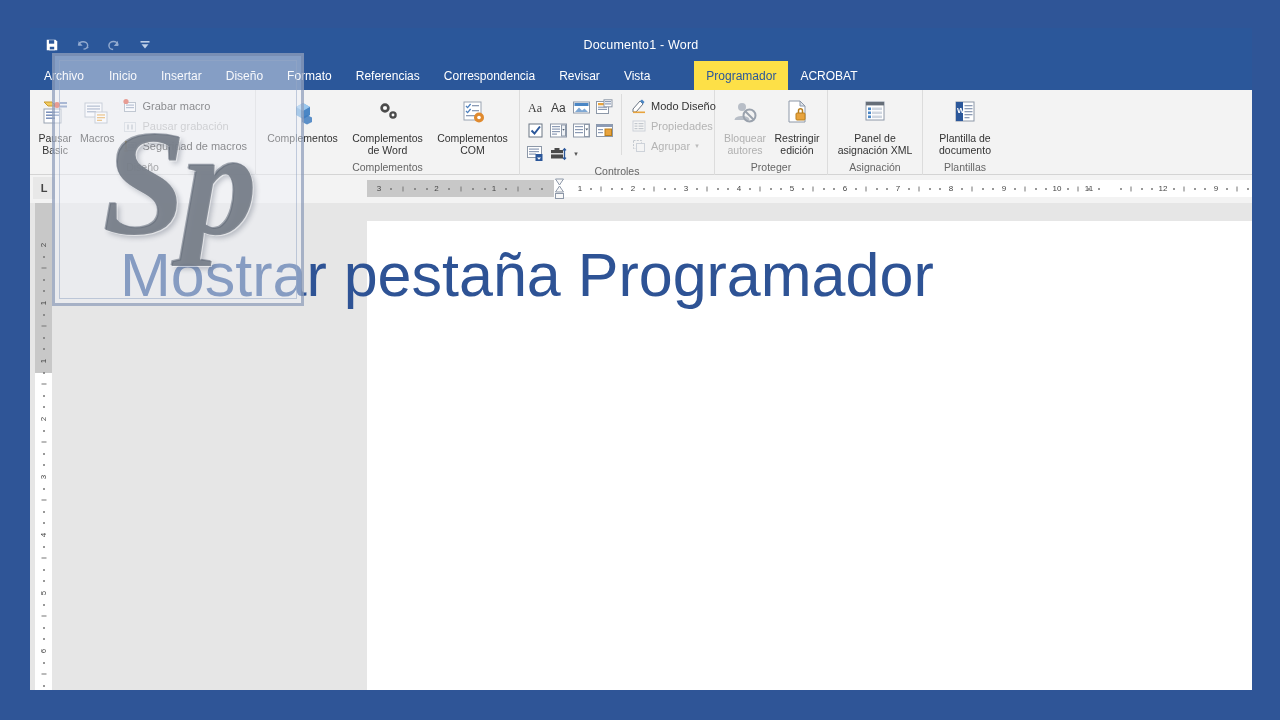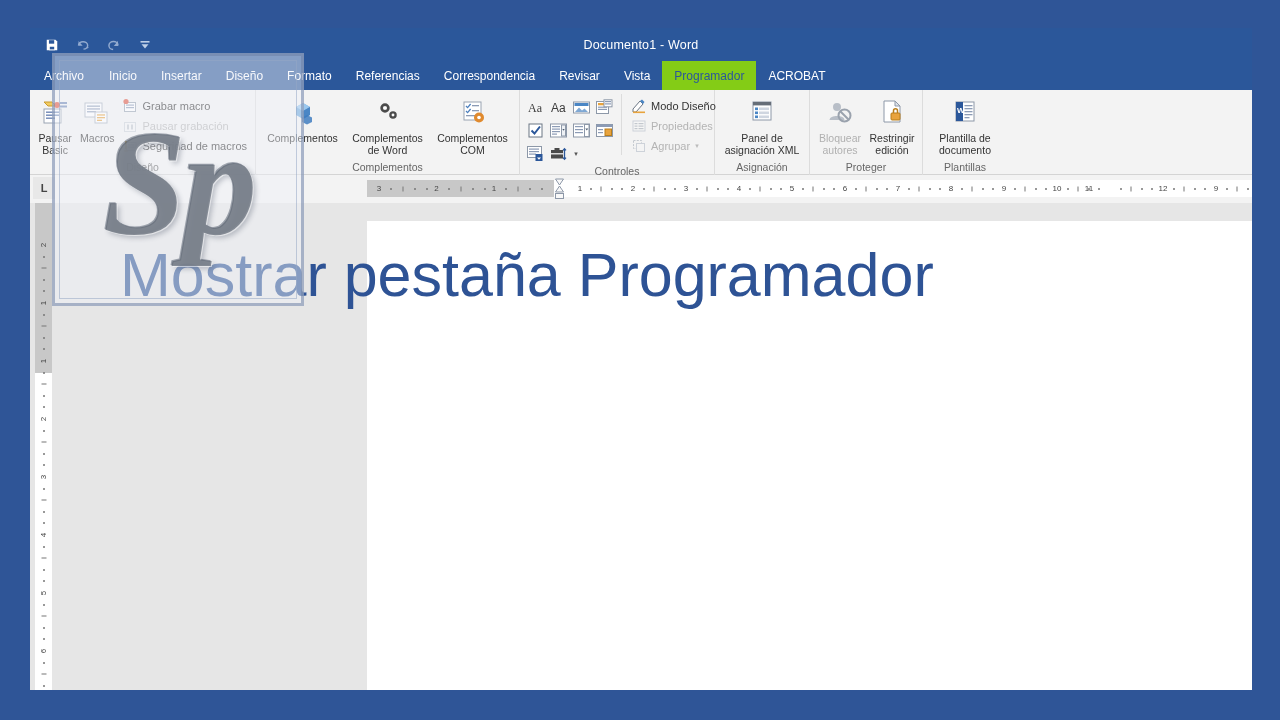--- a/index.html
+++ b/index.html
@@ -60,22 +60,23 @@
     position: absolute; left: 0; top: 0; height: 29px;
     display: flex; align-items: stretch;
   }
   .tab {
     display: flex; align-items: center;
     padding: 0 12px;
     color: #ffffff; font-size: 12px;
     white-space: nowrap;
   }
   .tab.active {
-    background: #84cc16;
+    background: #fde047;
     color: #2b579a;
+    margin-left: 32px;
   }
   .tab.first { padding-left: 14px; padding-right: 13px; }
   #tellme {
     display: flex; align-items: center; gap: 6px;
     padding: 0 10px 0 14px;
     color: #dce6f5; font-size: 12px; white-space: nowrap;
   }
   #tellme .bulb { font-size: 13px; line-height: 1; color: #ffffff; }
   #tellme .tm-text { font-style: italic; }
 
@@ -581,70 +582,70 @@
                   </svg>
                 </span>
                 <span>Agrupar</span>
                 <span class="caret disabled">▾</span>
               </div>
             </div>
           </div>
           <div class="rgroup-label">Controles</div>
         </div>
 
+        <div class="rgroup" style="width:113px">
+          <div class="rgroup-body" style="justify-content:center">
+            <div class="bigbtn disabled">
+              <span class="bigicon">
+                <svg width="30" height="30" viewBox="0 0 30 30">
+                  <circle cx="12" cy="9" r="4" fill="#b8bec7"></circle>
+                  <path d="M4.5 22 C4.5 16.5 19.5 16.5 19.5 22 Z" fill="#b8bec7"></path>
+                  <circle cx="19.5" cy="17.5" r="6" fill="none" stroke="#9aa2ad" stroke-width="2"></circle>
+                  <line x1="15.5" y1="13.5" x2="23.5" y2="21.5" stroke="#9aa2ad" stroke-width="2"></line>
+                </svg>
+              </span>
+              <span>Bloquear</span>
+              <span>autores</span>
+            </div>
+            <div class="bigbtn">
+              <span class="bigicon">
+                <svg width="30" height="30" viewBox="0 0 30 30">
+                  <path d="M7 3 L18 3 L23 8 L23 24 L7 24 Z" fill="#ffffff" stroke="#8d98a8"></path>
+                  <path d="M18 3 L18 8 L23 8 Z" fill="#dde3eb" stroke="#8d98a8"></path>
+                  <rect x="14" y="15" width="9" height="7" rx="1" fill="#e8a33d" stroke="#b97e1c"></rect>
+                  <path d="M16.5 15 v-2.2 a2 2 0 0 1 4 0 V15" fill="none" stroke="#b97e1c" stroke-width="1.5"></path>
+                </svg>
+              </span>
+              <span>Restringir</span>
+              <span>edición</span>
+            </div>
+          </div>
+          <div class="rgroup-label">Proteger</div>
+        </div>
+
         <div class="rgroup" style="width:95px">
           <div class="rgroup-body" style="justify-content:center">
             <div class="bigbtn xwide">
               <span class="bigicon">
                 <svg width="30" height="30" viewBox="0 0 30 30">
                   <rect x="6" y="4" width="18" height="18" fill="#ffffff" stroke="#8d98a8"></rect>
                   <rect x="6" y="4" width="18" height="3.4" fill="#666e78"></rect>
                   <rect x="8" y="9.5" width="3" height="2.6" fill="#4a86c5"></rect>
                   <rect x="12" y="9.5" width="10" height="2.6" fill="#cfd6e0"></rect>
                   <rect x="8" y="13.5" width="3" height="2.6" fill="#4a86c5"></rect>
                   <rect x="12" y="13.5" width="10" height="2.6" fill="#cfd6e0"></rect>
                   <rect x="8" y="17.5" width="3" height="2.6" fill="#4a86c5"></rect>
                   <rect x="12" y="17.5" width="10" height="2.6" fill="#cfd6e0"></rect>
                 </svg>
               </span>
               <span>Panel de</span>
               <span>asignación XML</span>
             </div>
           </div>
           <div class="rgroup-label">Asignación</div>
-        </div>
-
-        <div class="rgroup" style="width:113px">
-          <div class="rgroup-body" style="justify-content:center">
-            <div class="bigbtn disabled">
-              <span class="bigicon">
-                <svg width="30" height="30" viewBox="0 0 30 30">
-                  <circle cx="12" cy="9" r="4" fill="#b8bec7"></circle>
-                  <path d="M4.5 22 C4.5 16.5 19.5 16.5 19.5 22 Z" fill="#b8bec7"></path>
-                  <circle cx="19.5" cy="17.5" r="6" fill="none" stroke="#9aa2ad" stroke-width="2"></circle>
-                  <line x1="15.5" y1="13.5" x2="23.5" y2="21.5" stroke="#9aa2ad" stroke-width="2"></line>
-                </svg>
-              </span>
-              <span>Bloquear</span>
-              <span>autores</span>
-            </div>
-            <div class="bigbtn">
-              <span class="bigicon">
-                <svg width="30" height="30" viewBox="0 0 30 30">
-                  <path d="M7 3 L18 3 L23 8 L23 24 L7 24 Z" fill="#ffffff" stroke="#8d98a8"></path>
-                  <path d="M18 3 L18 8 L23 8 Z" fill="#dde3eb" stroke="#8d98a8"></path>
-                  <rect x="14" y="15" width="9" height="7" rx="1" fill="#e8a33d" stroke="#b97e1c"></rect>
-                  <path d="M16.5 15 v-2.2 a2 2 0 0 1 4 0 V15" fill="none" stroke="#b97e1c" stroke-width="1.5"></path>
-                </svg>
-              </span>
-              <span>Restringir</span>
-              <span>edición</span>
-            </div>
-          </div>
-          <div class="rgroup-label">Proteger</div>
         </div>
 
         <div class="rgroup" style="width:84px">
           <div class="rgroup-body" style="justify-content:center">
             <div class="bigbtn wide">
               <span class="bigicon">
                 <svg width="30" height="30" viewBox="0 0 30 30">
                   <rect x="6" y="4" width="18" height="19" fill="#ffffff" stroke="#8d98a8"></rect>
                   <rect x="6" y="4" width="7" height="19" fill="#2b579a"></rect>
                   <text x="7" y="15" font-family="Liberation Sans, sans-serif" font-size="8" font-weight="bold" fill="#ffffff">W</text>

